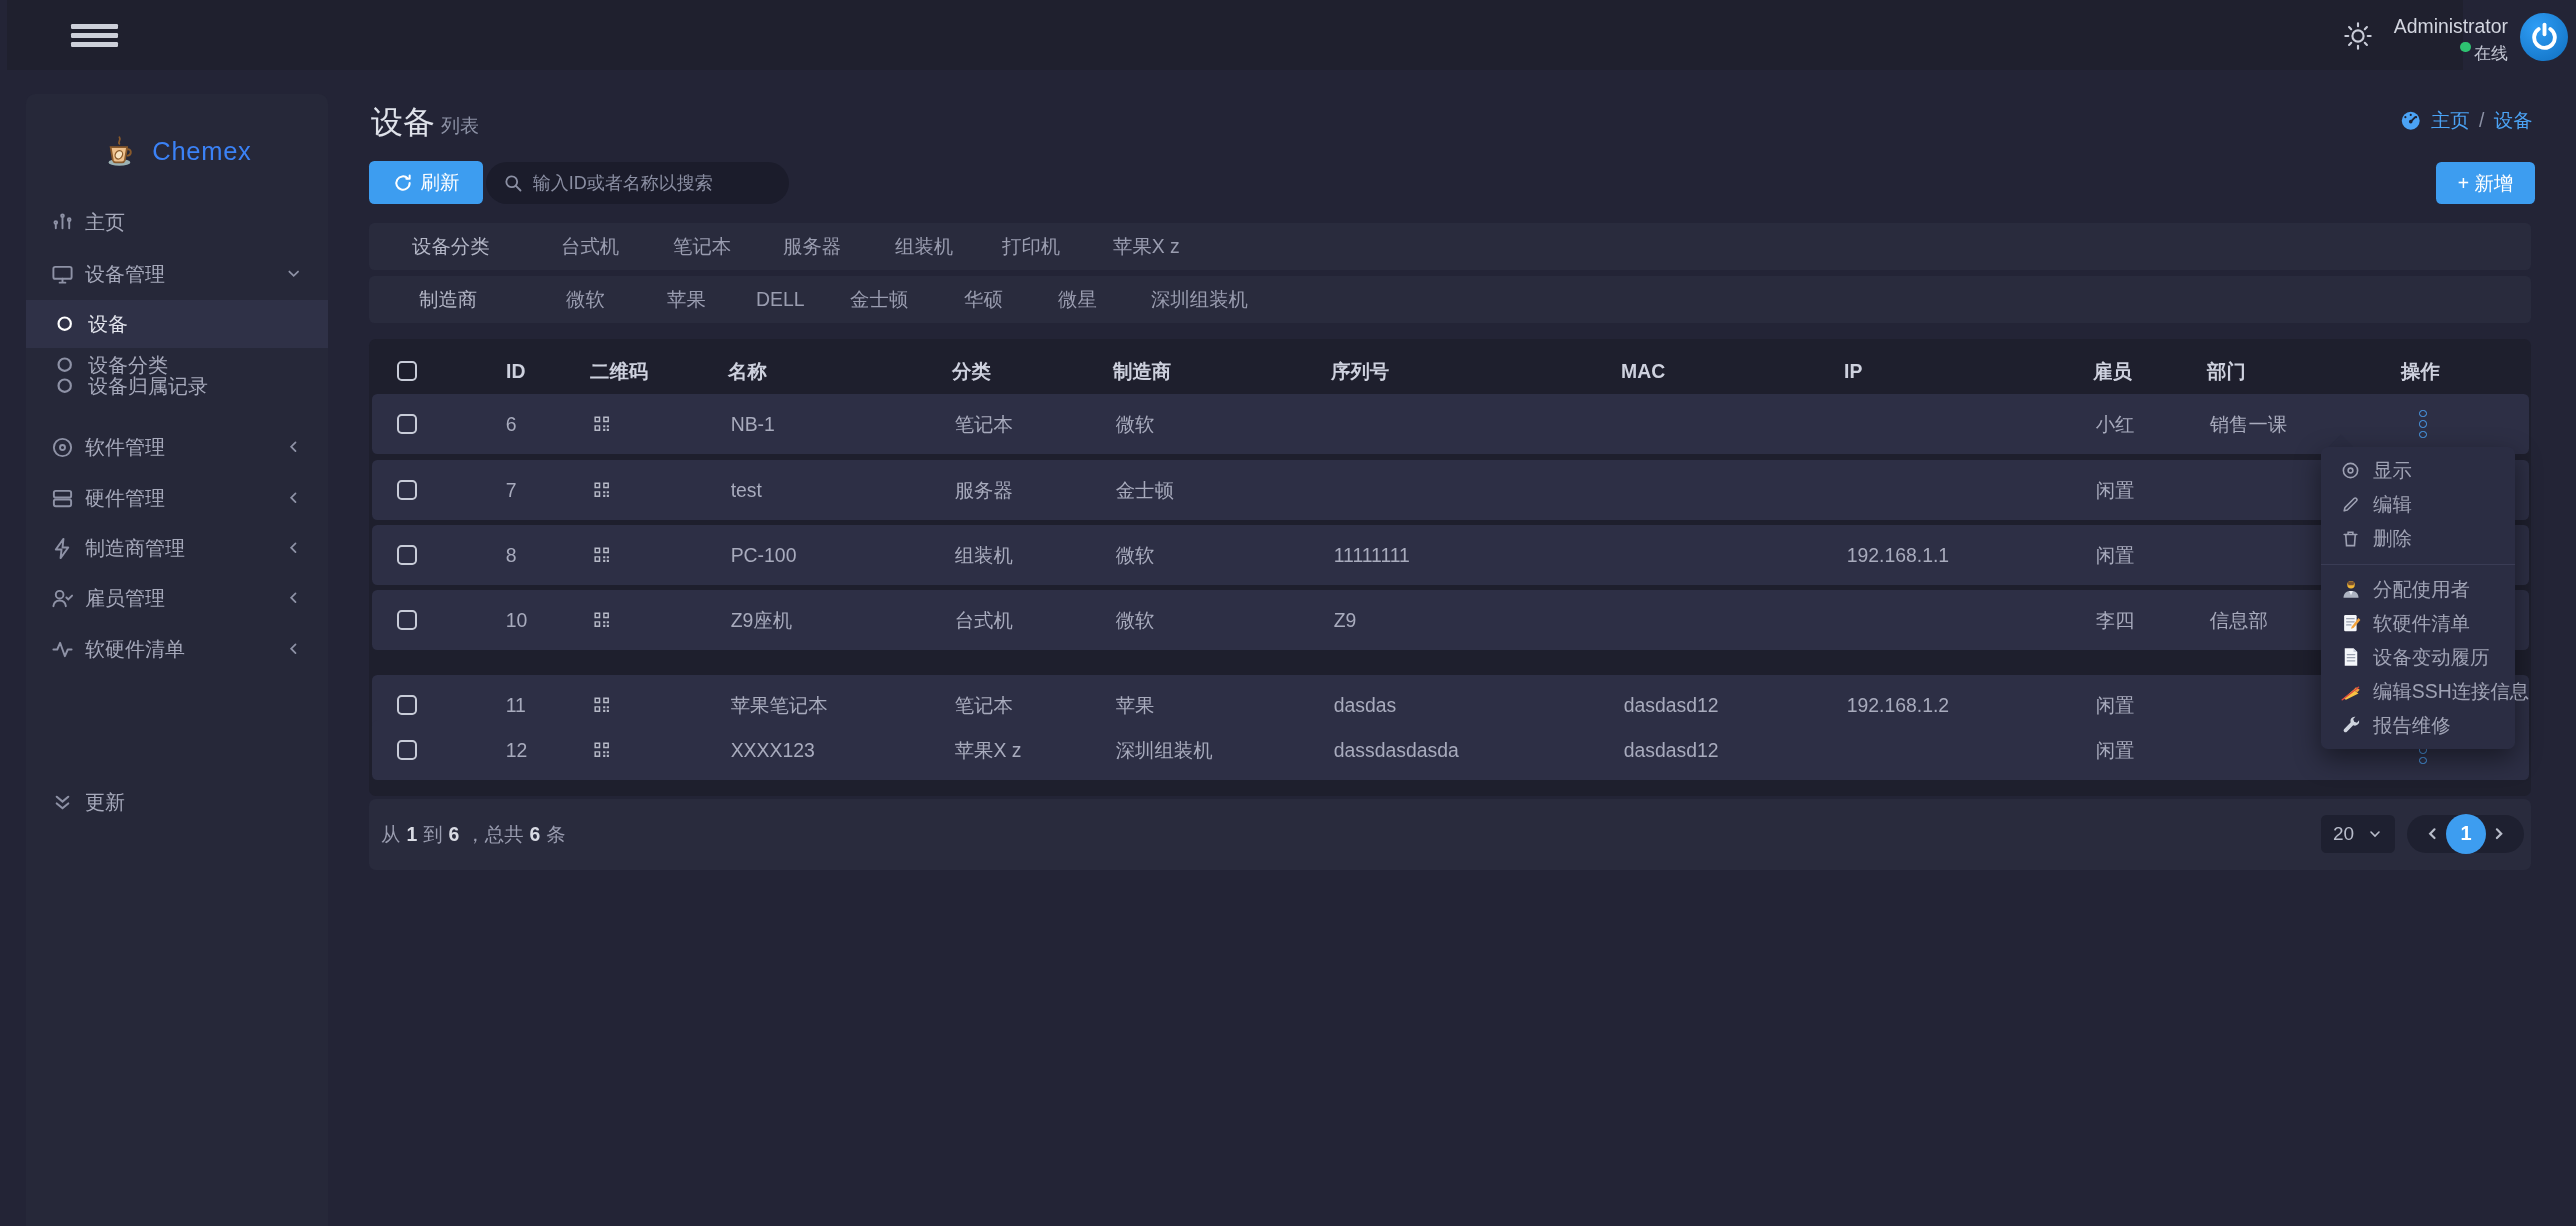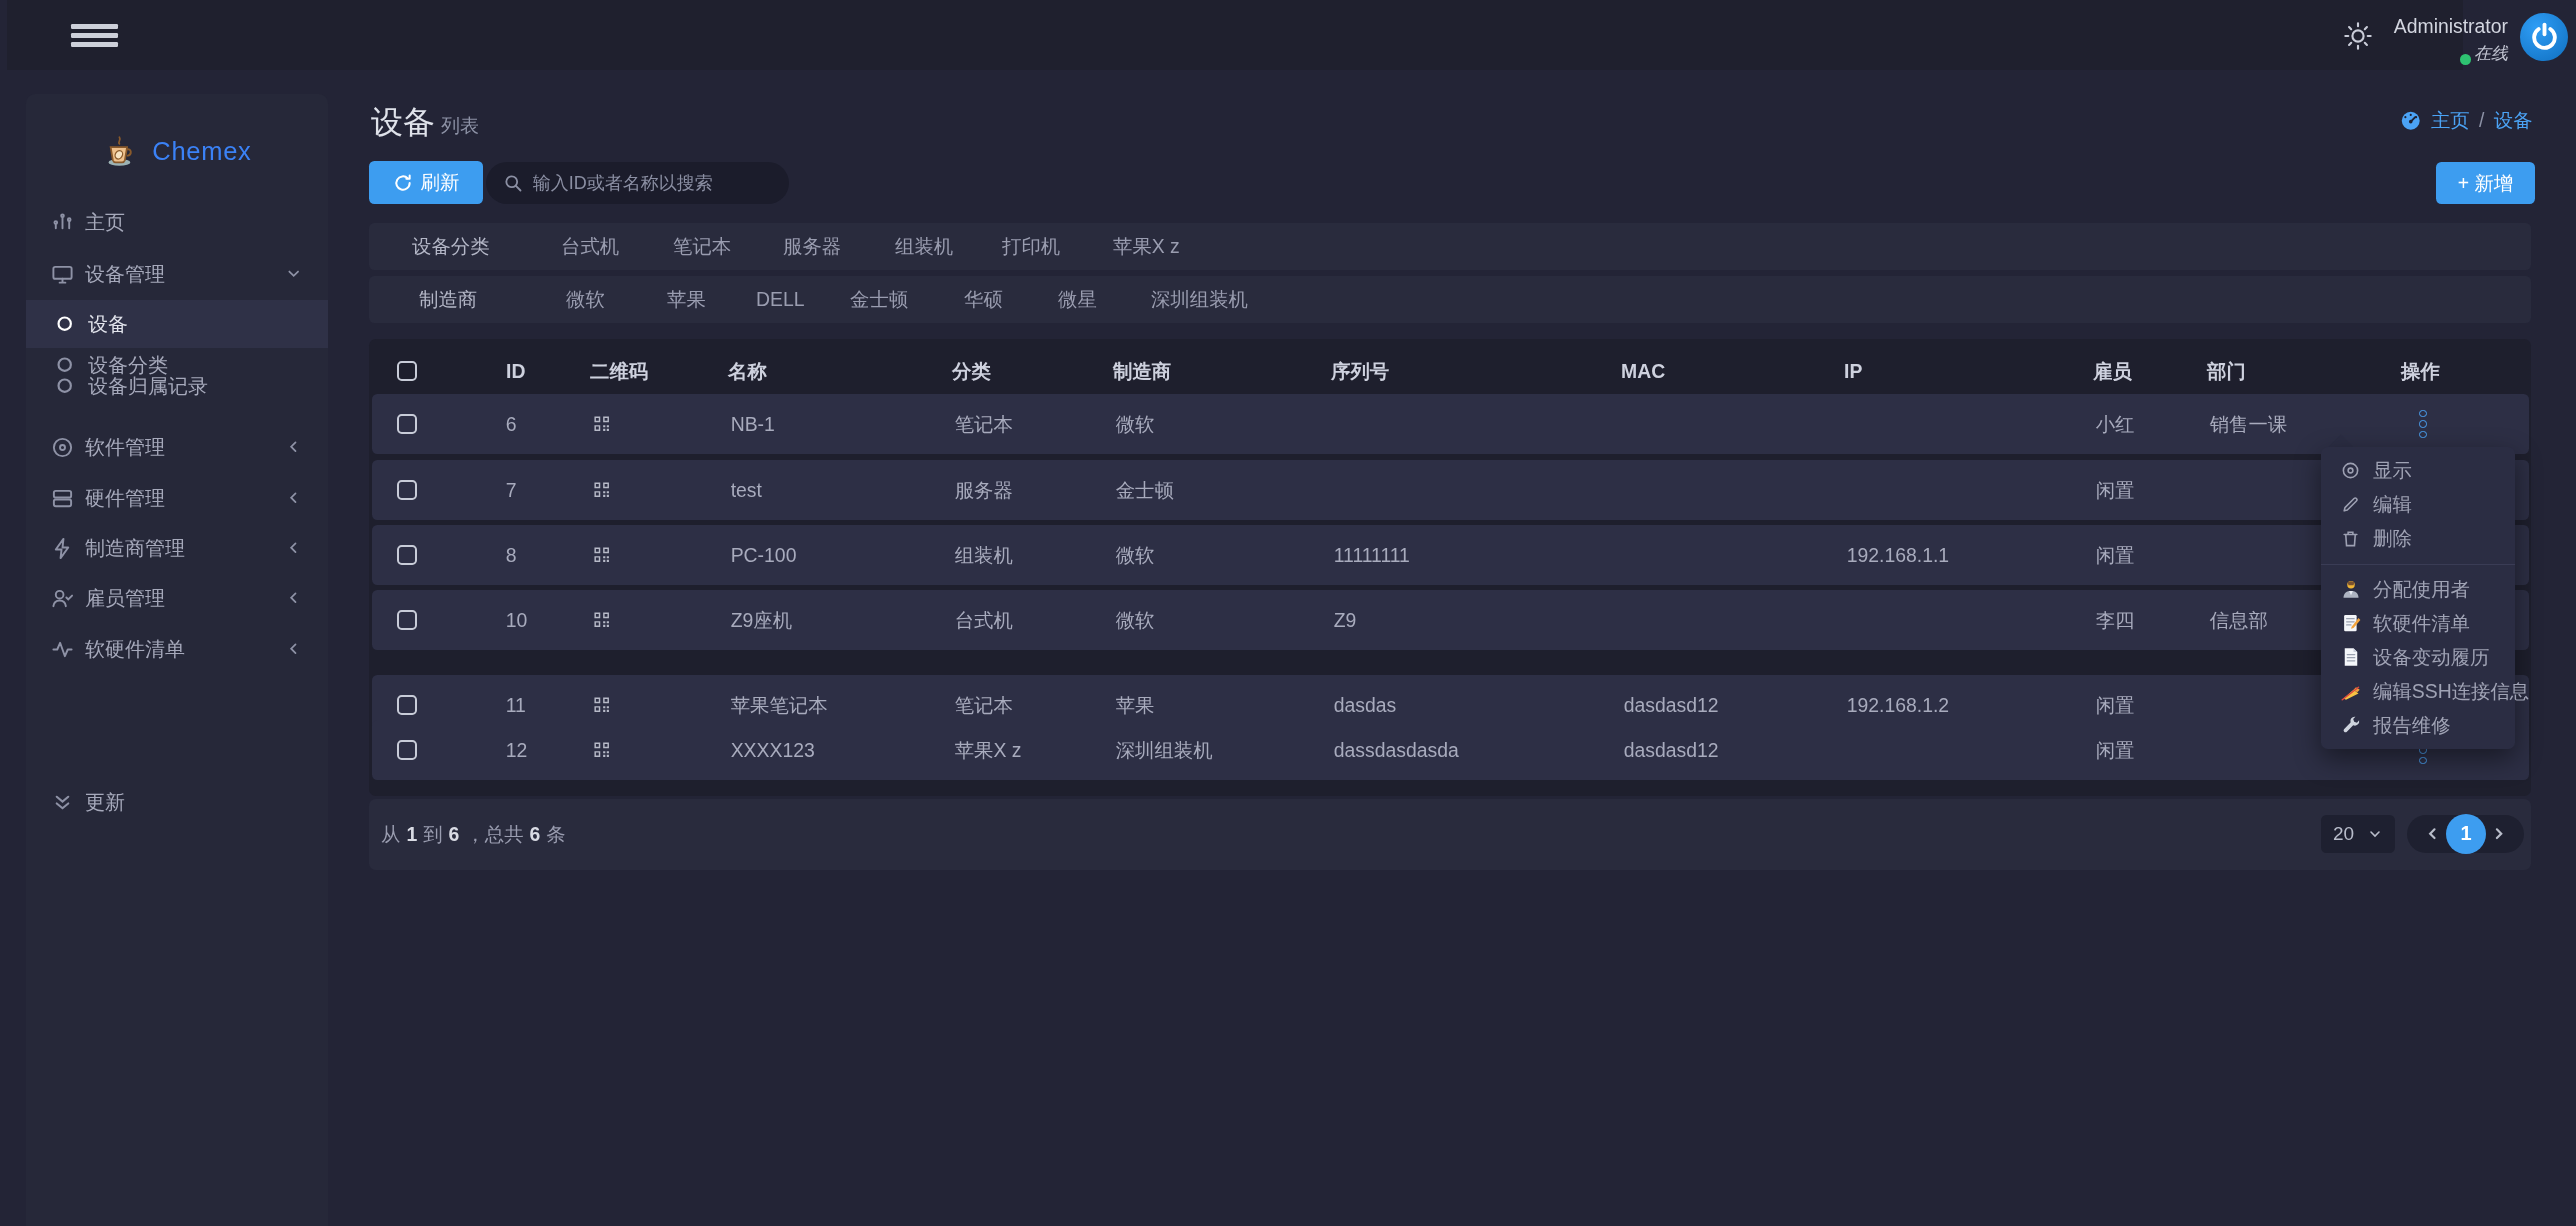--- a/index.html
+++ b/index.html
@@ -12,21 +12,21 @@
   body{background:var(--page);font-family:"Liberation Sans","DejaVu Sans",sans-serif;}
   .app{position:relative;width:2576px;height:1226px;overflow:hidden;background:var(--page);}
 
   
   .topbar{position:absolute;left:0;top:0;width:2456px;height:70px;background:var(--topbar);margin-left:7px;}
   .burger{position:absolute;left:64px;top:24px;width:47px;height:23px;cursor:pointer;}
   .burger i{display:block;height:5.4px;border-radius:1.3px;background:#cdd0da;margin-bottom:3.4px;}
   .theme{position:absolute;left:2335px;top:20px;width:32px;height:32px;color:#c9ccd8;}
   .tb-user{position:absolute;left:2293px;top:16px;width:208px;text-align:right;}
   .tb-name{font-size:19.4px;color:#d3d6e0;line-height:21.5px;}
-  .tb-status{display:inline-flex;align-items:flex-end;gap:3px;font-size:17px;color:#c2c5d2;margin-top:4px;font-style:italic;}
+  .tb-status{display:inline-flex;align-items:flex-start;gap:3px;font-size:17px;color:#c2c5d2;margin-top:4px;}
   .dot{width:10.7px;height:10.7px;border-radius:50%;background:var(--green);display:inline-block;}
   .avatar{position:absolute;left:2513px;top:12.7px;width:48px;height:48px;border-radius:50%;
           background:radial-gradient(circle at 35% 30%, #2f9df5, #0f6fc0);display:flex;align-items:center;justify-content:center;}
 
   
   .sidebar{position:absolute;left:26px;top:94px;width:302px;height:1132px;background:var(--sidebar);border-radius:9.4px 9.4px 0 0;}
   .brand{position:absolute;left:0;top:27px;width:100%;height:60px;display:flex;align-items:center;justify-content:center;gap:14.8px;}
   .brand-name{font-size:25.5px;color:#3b82f6;letter-spacing:0.7px;}
   .side-item{position:absolute;left:0;width:100%;height:44px;display:flex;align-items:center;cursor:pointer;}
   .side-item .si-icon{position:absolute;left:25px;width:23px;height:23px;color:#8e92a6;display:flex;}

